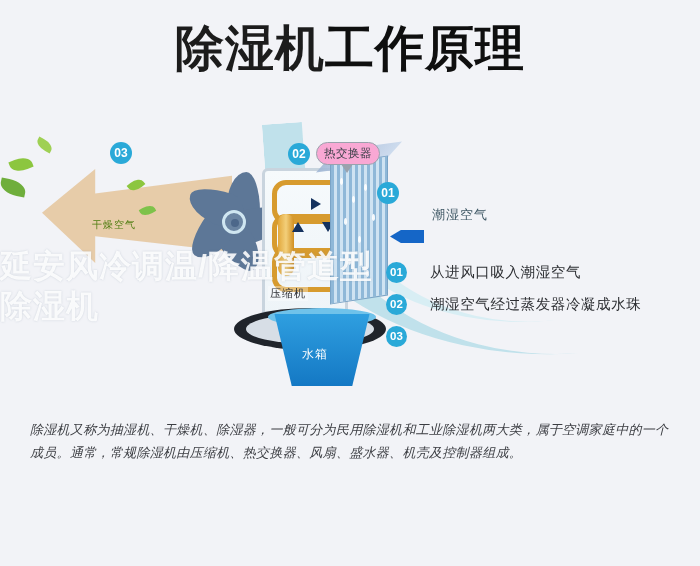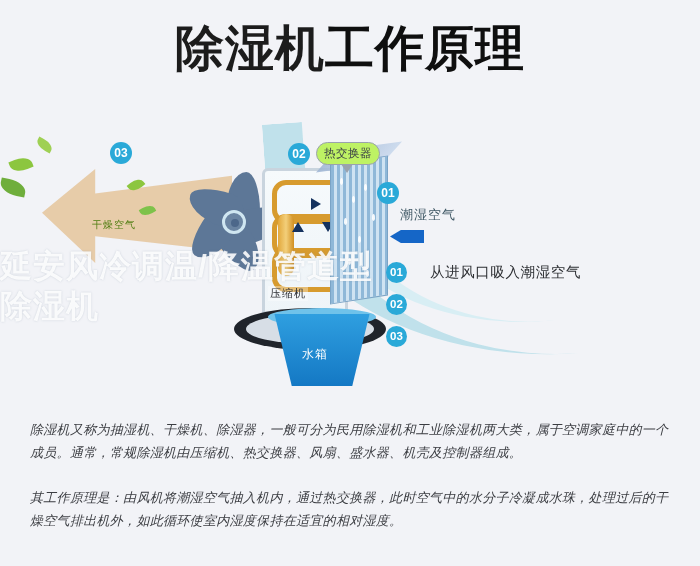--- a/index.html
+++ b/index.html
@@ -295,37 +295,37 @@
   .badge.b02 { left: 288px; top: 25px; }
   .badge.b01 { left: 377px; top: 64px; }
 
   .bubble {
     position: absolute;
     left: 316px;
     top: 24px;
     padding: 3px 7px;
     border: 1.5px solid #9aa2ad;
     border-radius: 12px;
-    background: #bef264;
+    background: #f9a8d4;
     font-size: 11.5px;
     color: #3a3f47;
     letter-spacing: .5px;
   }
   .bubble:after {
     content: "";
     position: absolute;
     left: 24px; bottom: -9px;
     width: 0; height: 0;
     border-style: solid;
     border-width: 9px 6px 0 6px;
     border-color: #9aa2ad transparent transparent transparent;
   }
   .wet-label {
     position: absolute;
-    left: 376px;
+    left: 408px;
     top: 88px;
     font-size: 13px;
     color: #3d5663;
     letter-spacing: 1px;
     padding-left: 24px;
   }
 
   
   .steps {
     position: absolute;
@@ -464,29 +464,29 @@
     <div class="wet-label">潮湿空气</div>
   </div>
 
   <div class="steps">
     <div class="step-row">
       <div class="step-badge">01</div>
       <div class="step-text">从进风口吸入潮湿空气</div>
     </div>
     <div class="step-row">
       <div class="step-badge">02</div>
+      <div class="step-text">潮湿空气经过蒸发器冷凝成水珠</div>
     </div>
     <div class="step-row">
       <div class="step-badge">03</div>
     </div>
   </div>
 
   <div class="watermark">
     <div class="wm-line l1">延安风冷调温/降温管道型</div>
     <div class="wm-line l2">除湿机</div>
   </div>
 
   <div class="copy">
     <p class="para1">除湿机又称为抽湿机、干燥机、除湿器，一般可分为民用除湿机和工业除湿机两大类，属于空调家庭中的一个成员。通常，常规除湿机由压缩机、热交换器、风扇、盛水器、机壳及控制器组成。</p>
-    <p class="para2">其工作原理是：由风机将潮湿空气抽入机内，通过热交换器，此时空气中的水分子冷凝成水珠，处理过后的干燥空气排出机外，如此循环使室内湿度保持在适宜的相对湿度。</p>
   </div>
 
 </div>
 
 </body></html>

